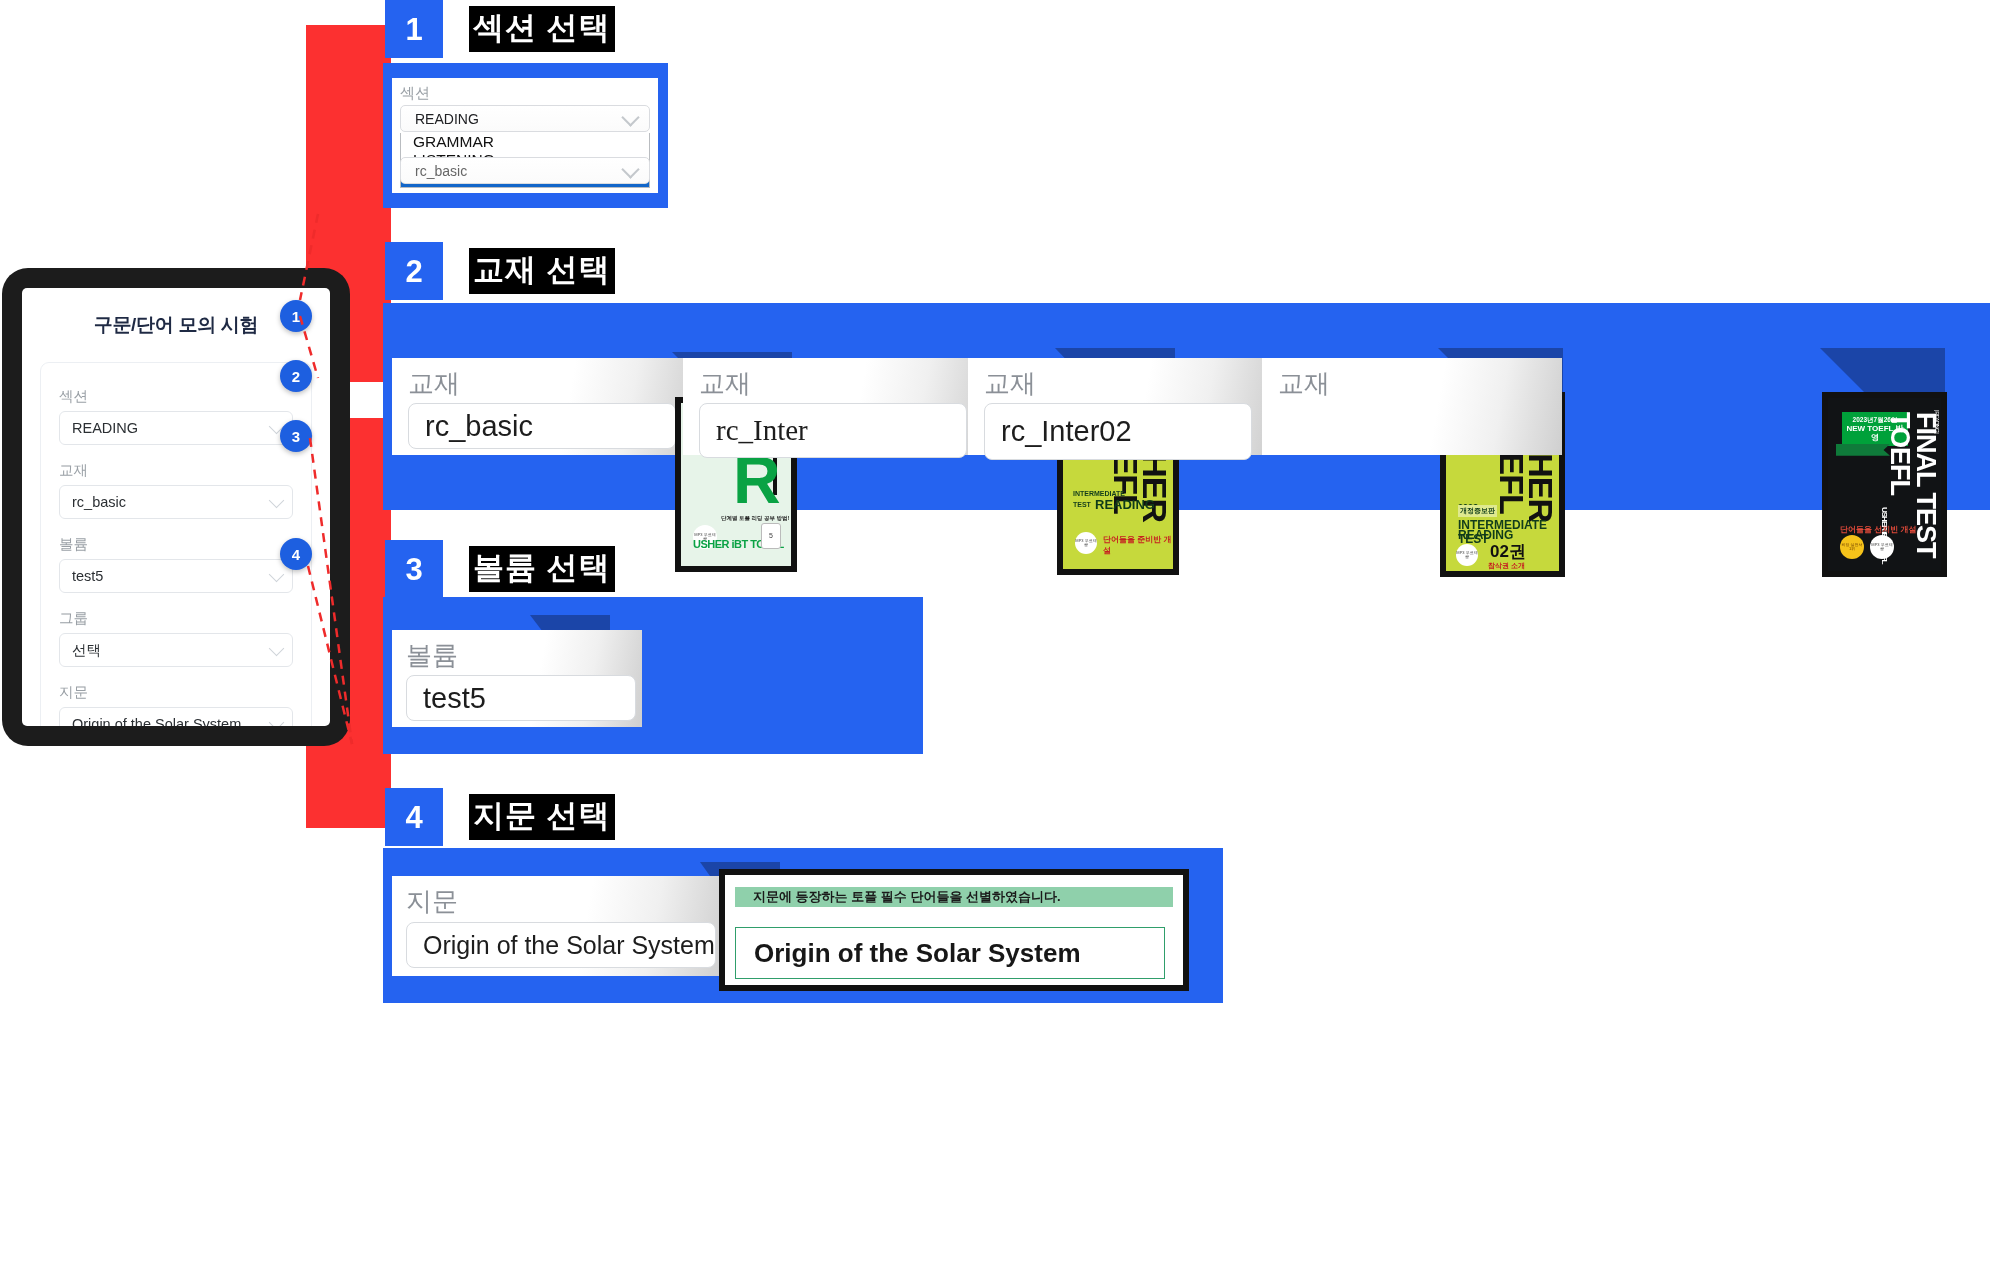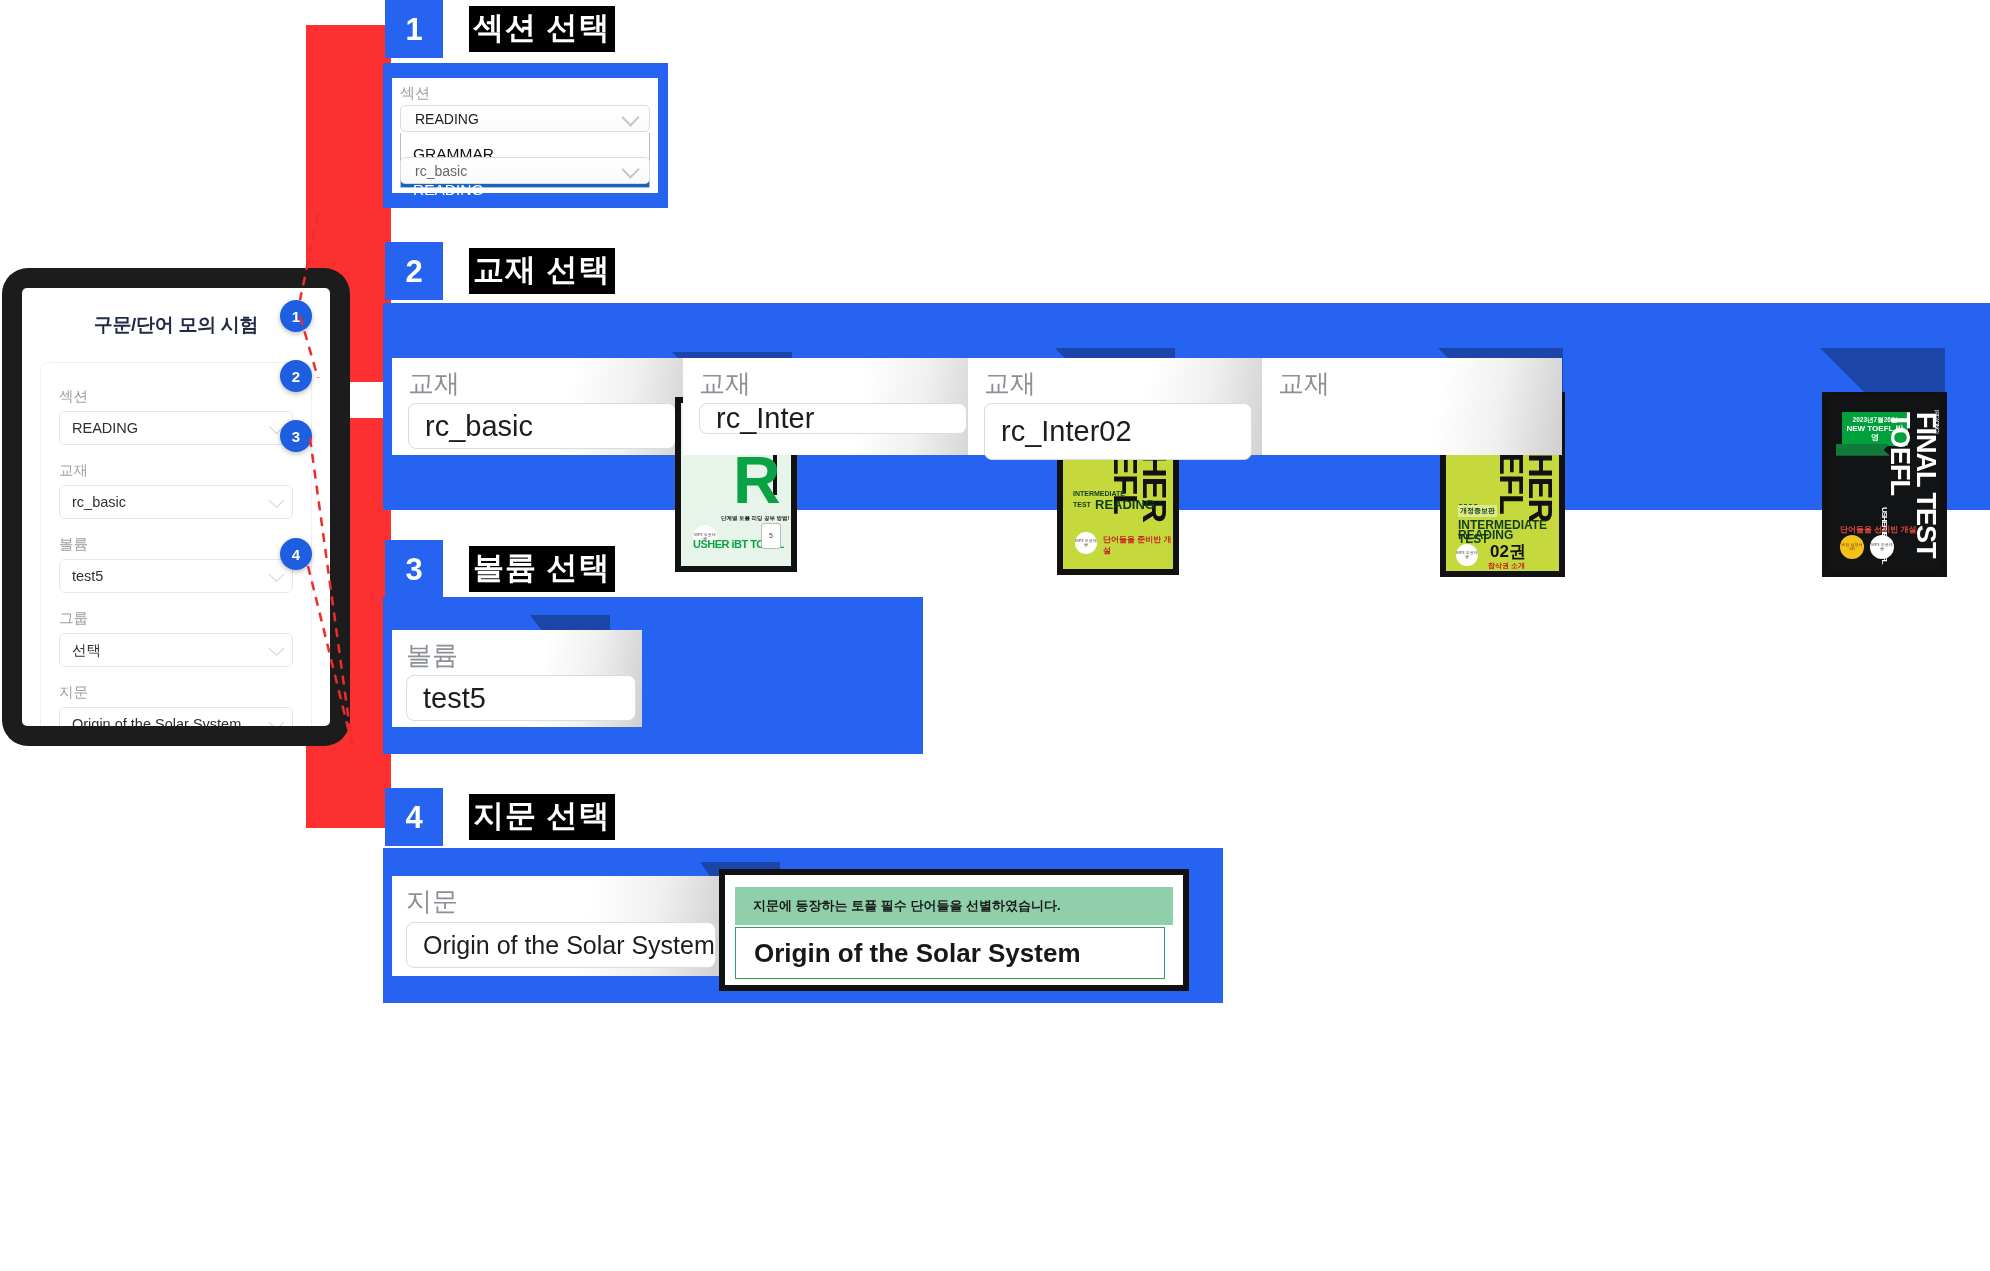--- a/index.html
+++ b/index.html
@@ -82,21 +82,21 @@
   }
   .dd-list {
     position: absolute;
     background: #ffffff;
     border: 1px solid #b9bcc0;
     border-top: none;
   }
   .dd-item {
     font-size: 15.5px;
     color: #111111;
-    padding: 12px 0 0 12px;
+    padding: 0 0 0 12px;
     height: 18px;
     line-height: 18px;
     font-family: "Liberation Sans", sans-serif;
   }
   .dd-item.selected { background: #1266c9; color: #ffffff; }
 
   
   .phone {
     position: absolute;
     background: #1c1c1c;
@@ -351,21 +351,21 @@
       <div class="bk-txt" style="left:40px; top:112px; font-size:5.5px; font-weight:bold; color:#222;">단계별 토플 리딩 공부 방법!</div>
       <div class="bk-circle" style="left:12px; top:122px; width:24px; height:24px;">MP3 무료제공</div>
       <div class="bk-foot" style="left:12px; bottom:16px; font-size:11px; color:#0aa244;">USHER iBT TOEFL</div>
       <div class="bk-circle" style="right:10px; top:120px; width:20px; height:26px; border-radius:3px; border:1px solid #bbb; font-size:7px;">5</div>
     </div>
   </div>
 
   <div class="co-shadow" style="left:1055px; top:348px; width:120px; height:125px; clip-path: polygon(0 0, 100% 0, 100% 100%);"></div>
   <div class="callout" style="left:683px; top:358px; width:300px; height:97px;">
     <div class="co-label" style="left:16px; top:8px;">교재</div>
-    <div class="co-box" style="left:16px; top:45px; width:268px; height:31px;">
+    <div class="co-box" style="left:16px; top:45px; width:268px; height:55px;font-family:Liberation Serif, serif;">
       <span>rc_Inter</span>
     </div>
   </div>
   <div class="book" style="left:1057px; top:392px; width:122px; height:183px;">
     <div class="book-inner bk-lime">
       <div class="bk-tag" style="left:14px; top:12px; width:64px;">
         <span style="font-size:6.5px;">2023년7월26일</span><br>
         <span style="font-size:8px;">NEW TOEFL 반영</span>
       </div>
       <div class="bk-txt" style="left:82px; top:16px; font-size:11px; font-weight:bold; color:#111;">iBT</div>
@@ -452,21 +452,21 @@
   <div class="co-shadow" style="left:700px; top:862px; width:80px; height:112px; clip-path: polygon(0 0, 100% 0, 100% 100%);"></div>
   <div class="callout" style="left:392px; top:876px; width:330px; height:100px;">
     <div class="co-label" style="left:14px; top:8px;">지문</div>
     <div class="co-box" style="left:14px; top:46px; width:310px; height:46px; font-size:25px;">
       <span>Origin of the Solar System</span>
     </div>
   </div>
 
   <div class="framed" style="left:719px; top:869px; width:470px; height:122px;">
     <div class="vocab" style="left:0; top:0; right:0; bottom:0; position:absolute;">
-      <div class="vocab-head" style="left:10px; top:12px; right:10px; height:38px;">지문에 등장하는 토플 필수 단어들을 선별하였습니다.</div>
+      <div class="vocab-head" style="left:10px; top:12px; right:10px; height:20px;">지문에 등장하는 토플 필수 단어들을 선별하였습니다.</div>
       <div class="vocab-body" style="left:10px; top:52px; right:18px; height:52px;">Origin of the Solar System</div>
     </div>
   </div>
 
   <div class="phone" style="left:2px; top:268px; width:348px; height:478px;">
     <div class="phone-screen">
       <div class="ph-title">구문/단어 모의 시험</div>
       <div class="ph-form">
 
         <div class="ph-label">섹션</div>

